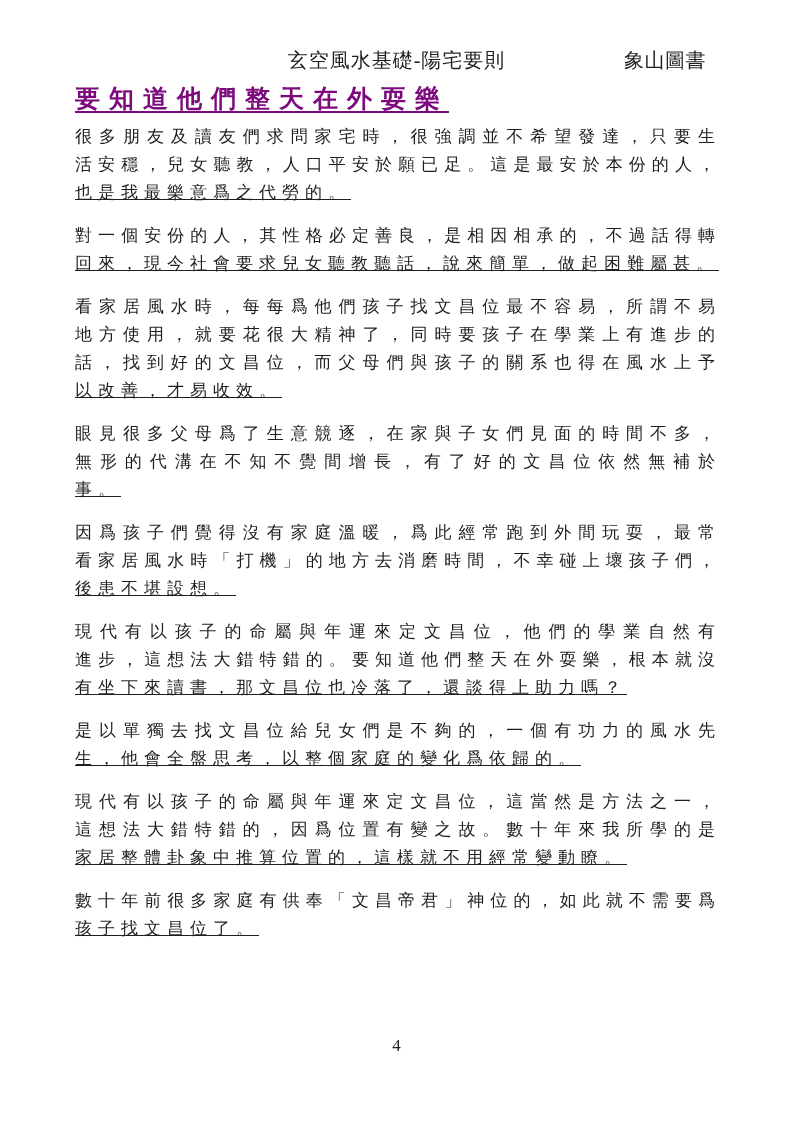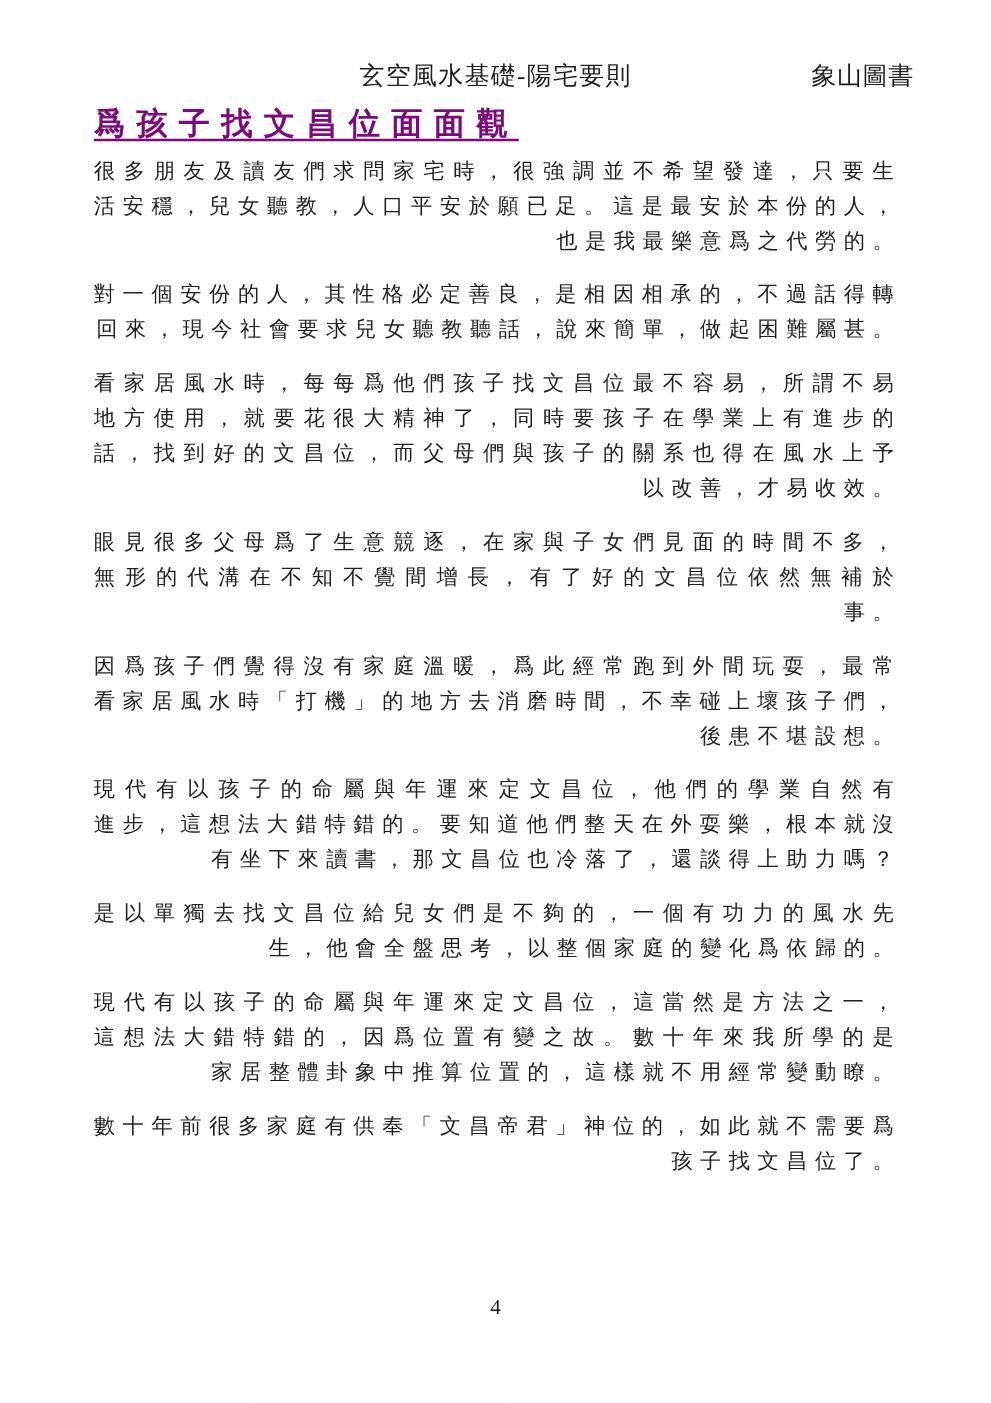--- a/index.html
+++ b/index.html
@@ -18,21 +18,21 @@
     margin:0 auto;
   }
   .header{
     position:absolute;top:47px;left:0;width:100%;height:24px;
     font-size:20px;letter-spacing:1px;white-space:nowrap;
   }
   .header-center{
     position:absolute;left:0;right:0;text-align:center;
   }
   .header-right{
-    position:absolute;right:62px;top:0;letter-spacing:0.5px;
+    position:absolute;right:87px;top:0;letter-spacing:0.5px;
   }
   .article-title{
     position:absolute;top:82px;left:75px;margin:0;
     font-size:25px;font-weight:bold;
     color:var(--title-color);
     letter-spacing:9px;white-space:nowrap;
     text-decoration:underline;
     text-decoration-thickness:2px;
     text-underline-offset:4px;
   }
@@ -41,40 +41,41 @@
     font-size:17px;line-height:28px;
   }
   .paragraph{margin:0 0 15px 0;}
   .line{
     text-align:justify;
     text-align-last:justify;
     text-justify:inter-character;
     letter-spacing:6px;
   }
   .line.last{
-    text-align:right;
+    text-align:left;
     text-align-last:auto;
     letter-spacing:6px;
+    text-decoration:underline;
   }
   .footer{
     position:absolute;top:1036px;left:0;width:100%;
     text-align:center;font-size:17px;
   }
 </style>
 </head>
 <body>
 
 <div class="page">
 
   <div class="header">
     <div class="header-center">玄空風水基礎-陽宅要則</div>
     <div class="header-right">象山圖書</div>
   </div>
 
-  <h1 class="article-title">爲孩子找文昌位面面觀</h1>
+  <h1 class="article-title">要知道他們整天在外耍樂</h1>
 
   <div class="article-body">
       <div class="paragraph">
         <div class="line">很多朋友及讀友們求問家宅時，很強調並不希望發達，只要生</div>
         <div class="line">活安穩，兒女聽教，人口平安於願已足。這是最安於本份的人，</div>
         <div class="line last">也是我最樂意爲之代勞的。</div>
       </div>
       <div class="paragraph">
         <div class="line">對一個安份的人，其性格必定善良，是相因相承的，不過話得轉</div>
         <div class="line last">回來，現今社會要求兒女聽教聽話，說來簡單，做起困難屬甚。</div>

